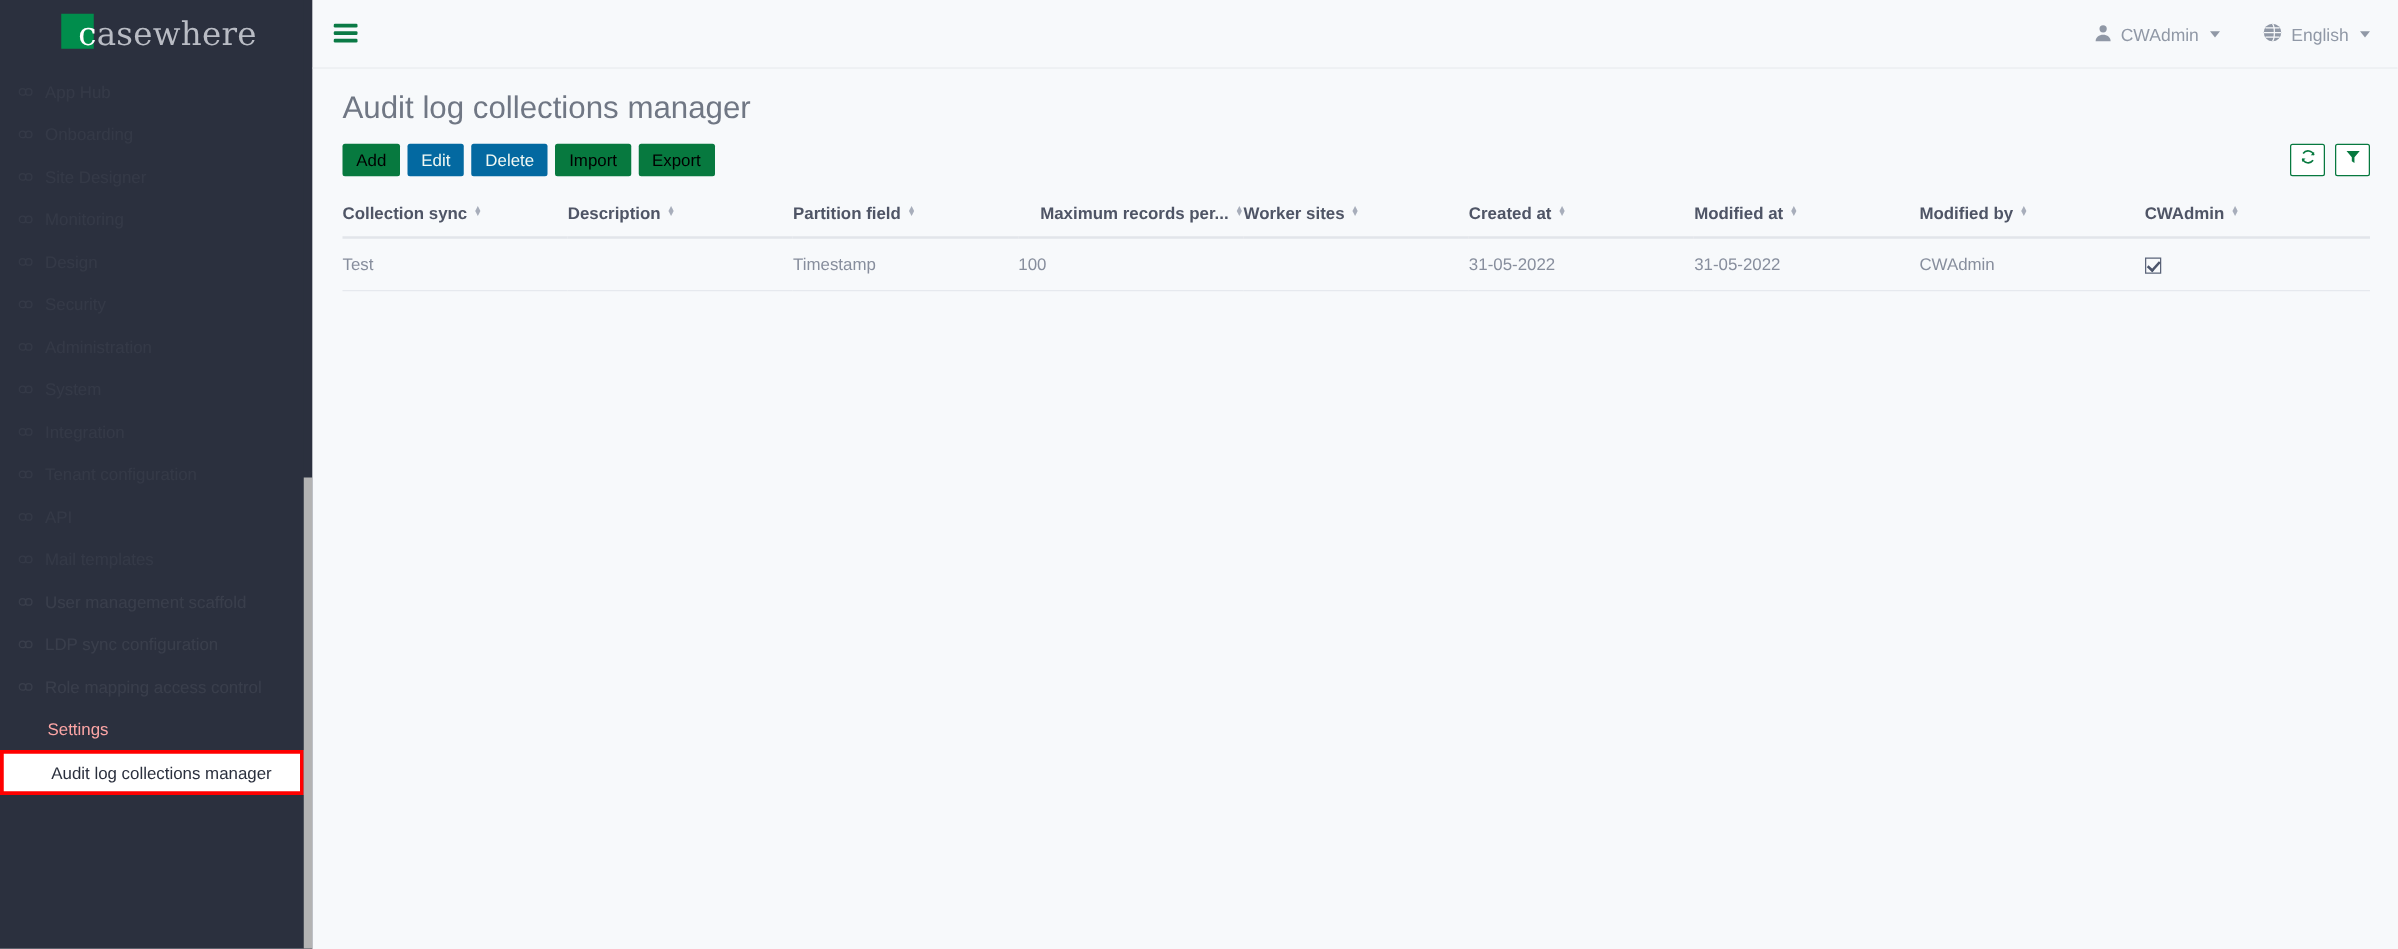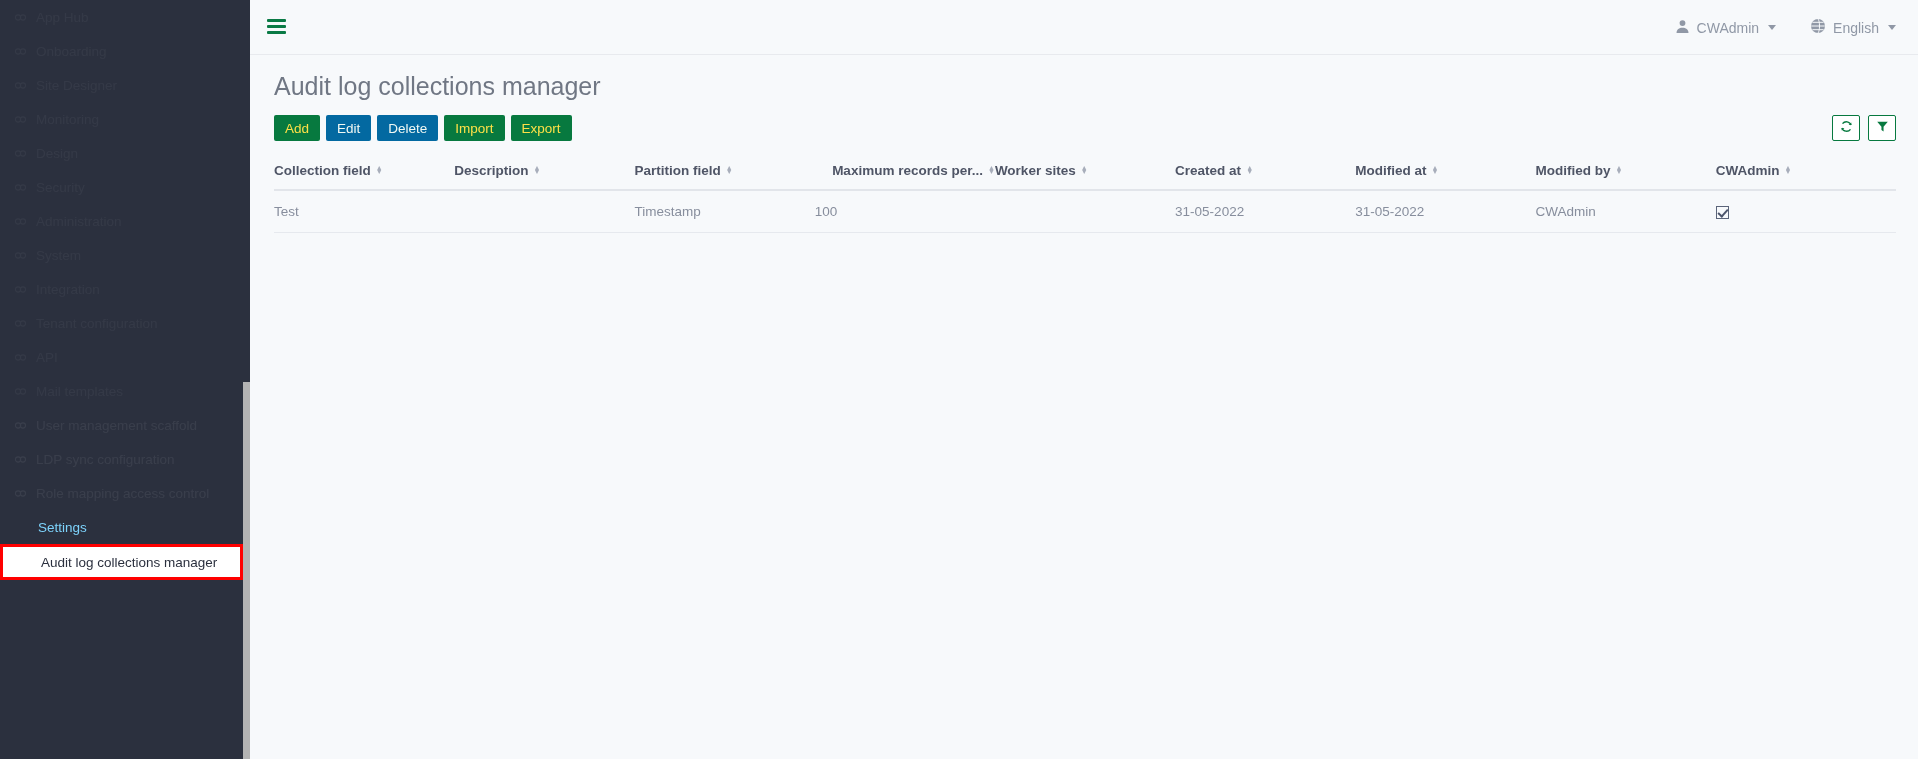--- a/index.html
+++ b/index.html
@@ -86,21 +86,21 @@
     top: 50%;
     transform: translateY(-50%);
     font-size: 11px;
     color: #cfd2d9;
   }
   .sub-item {
     display: flex;
     align-items: center;
     height: 34px;
     padding-left: 38px;
-    color: #7dd3fc;
+    color: #fca5a5;
     font-size: 13.5px;
     cursor: pointer;
   }
   .sub-item.selected {
     background: #ffffff;
     color: #2b303e;
     border: 3px solid #ff0000;
     width: 243px;
     height: 36px;
   }
@@ -191,21 +191,21 @@
     padding-left: 2px;
   }
   .btn {
     height: 26px;
     min-width: 42px;
     padding: 0 11px;
     border: none;
     border-radius: 2px;
     font-size: 13.5px;
     font-family: "Liberation Sans", sans-serif;
-    color: #fde047;
+    color: #000000;
     background: #07793f;
     cursor: pointer;
     display: inline-flex;
     align-items: center;
     justify-content: center;
   }
   .btn.disabled {
     background: #0369a1;
     color: #f1f9f4;
     cursor: default;
@@ -272,20 +272,26 @@
     border: solid #4c556b;
     border-width: 0 2px 2px 0;
     transform: rotate(42deg);
   }
 </style>
 </head>
 <body>
 
 <div id="sidebar">
 
+  <div id="logo-area">
+    <div class="logo-wrap">
+      <div class="logo-square"></div>
+      <div class="logo-text"><span class="first-letter">c</span><span>asewhere</span></div>
+    </div>
+  </div>
 
   <ul class="nav-list" id="nav-faded">
       <li class="nav-item faded">
         <span class="nv-icon">
           <svg width="13" height="13" viewBox="0 0 16 16">
             <circle cx="5" cy="8" r="3.2" fill="none" stroke="#cfd2d9" stroke-width="1.3"></circle>
             <circle cx="11" cy="8" r="3.2" fill="none" stroke="#cfd2d9" stroke-width="1.3"></circle>
           </svg>
         </span>
         <span>App Hub</span>
@@ -495,21 +501,21 @@
         </span>
       </div>
     </div>
   </div>
 
   <div id="grid">
     <table>
       <thead>
         <tr id="head-row">
             <th style="width: 9.5%;"><span class="th-inner">
-                <span>Collection field</span>
+                <span>Collection sync</span>
                 <span class="sort-ico">
                   <span>▲</span>
                   <span>▼</span>
                 </span>
               </span></th>
             <th style="width: 9.5%;"><span class="th-inner">
                 <span>Description</span>
                 <span class="sort-ico">
                   <span>▲</span>
                   <span>▼</span>

